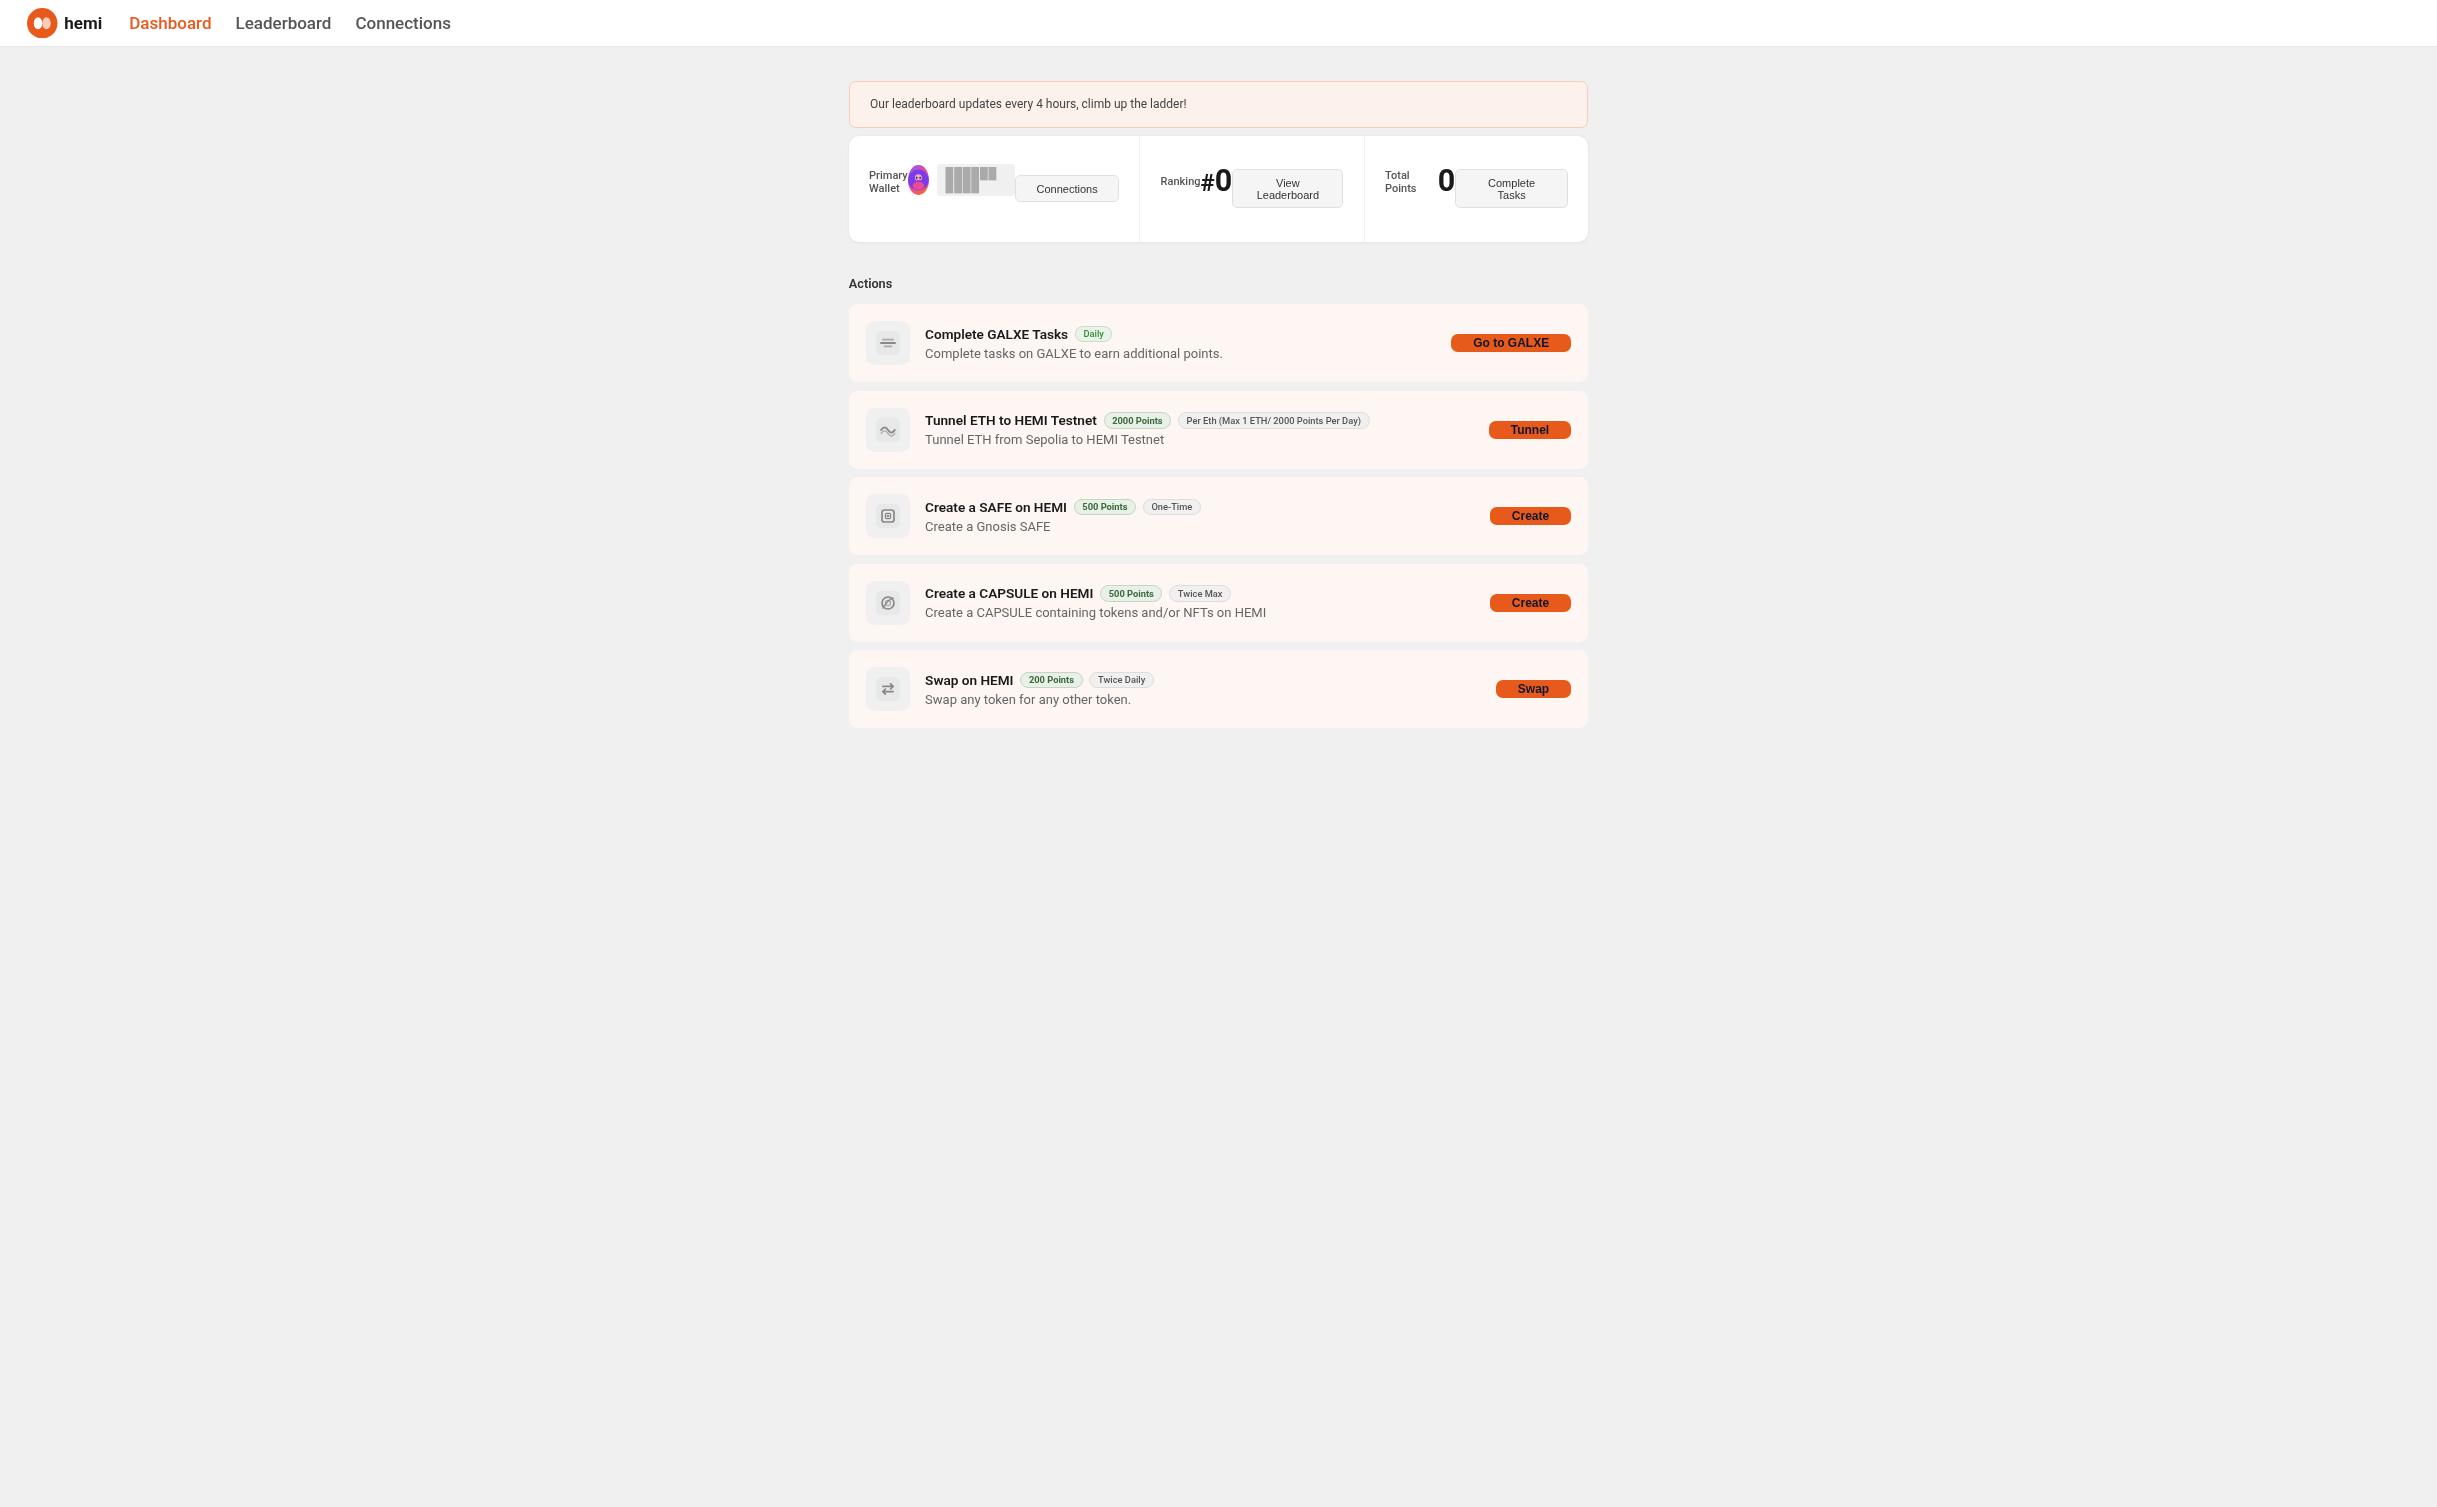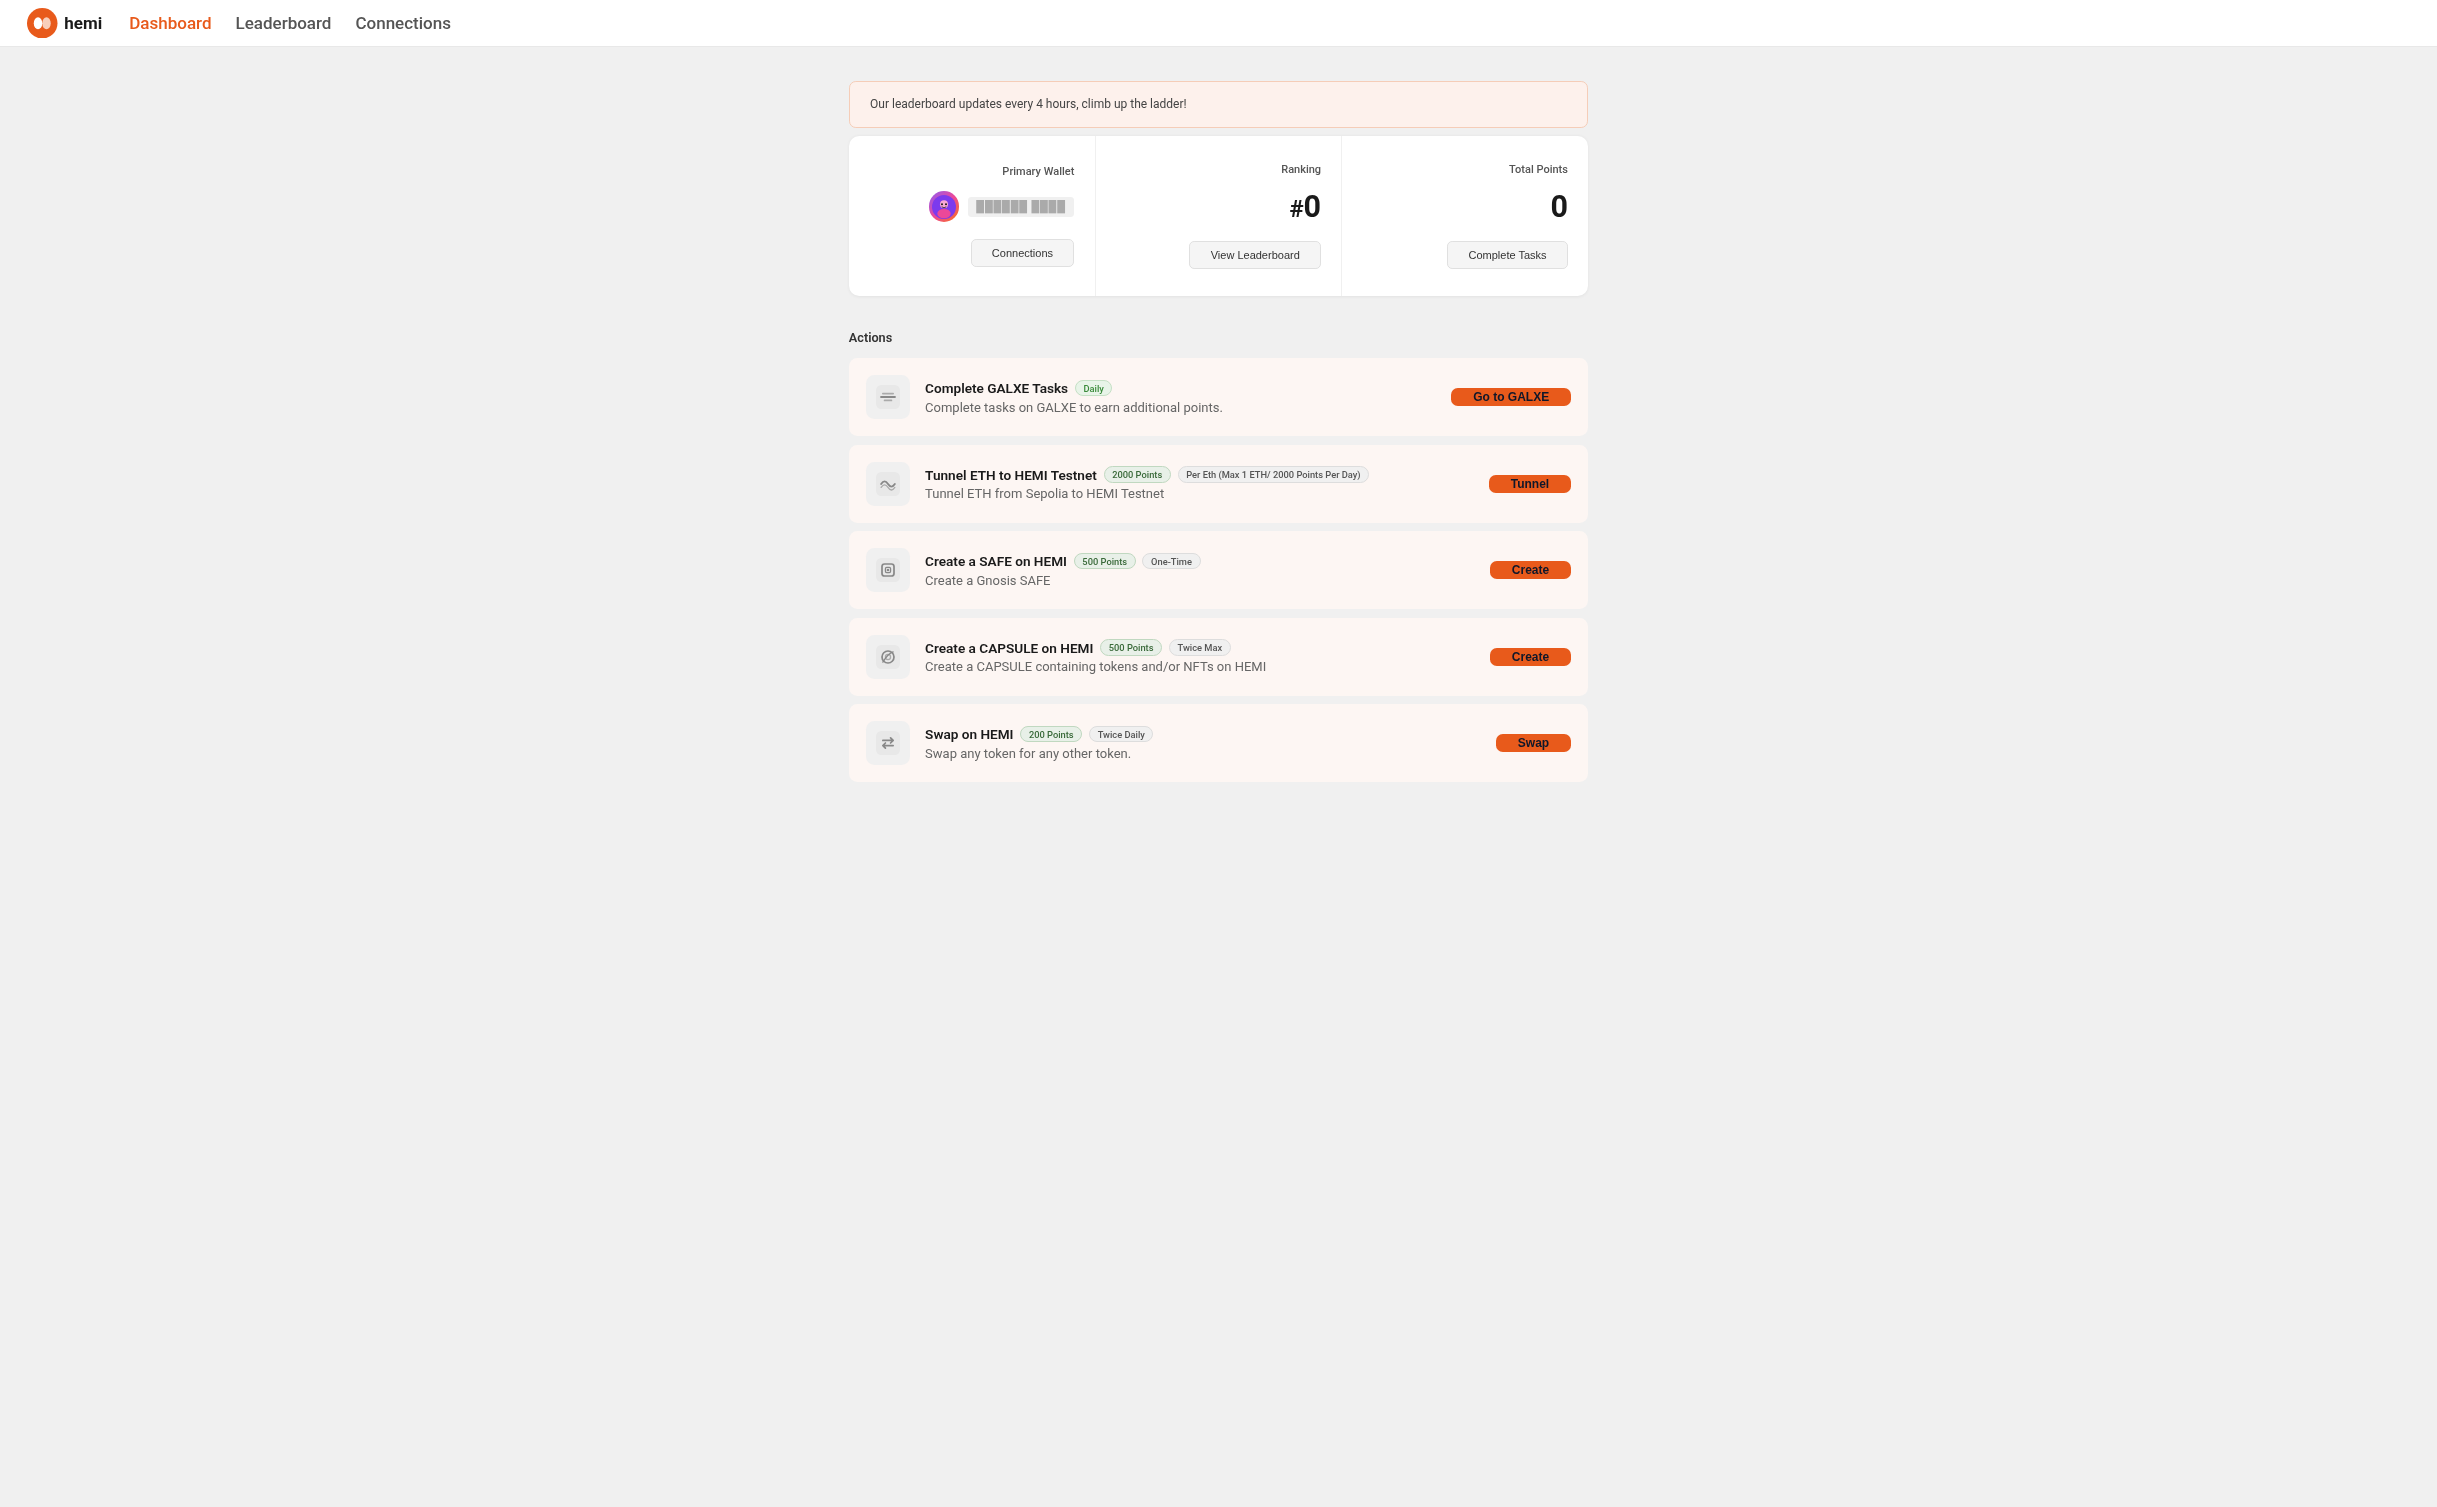--- a/index.html
+++ b/index.html
@@ -73,22 +73,22 @@
       border-radius: 10.2px;
       display: flex;
       align-items: stretch;
       margin-bottom: 34px;
       box-shadow: 0 0.8px 3.4px rgba(0,0,0,0.06);
       overflow: hidden;
     }
     .stat-section {
       flex: 1;
       display: flex;
-      flex-direction: column;
-      align-items: flex-end;
+      flex-direction: row;
+      align-items: center;
       justify-content: center;
       padding: 27px 20.3px;
       border-right: 0.8px solid #f0f0f0;
     }
     .stat-section:last-child { border-right: none; }
     .stat-label {
       font-size: 11px;
       font-weight: 500;
       color: #555;
       margin-bottom: 13.6px;
@@ -185,21 +185,21 @@
       color: #1a1a1a;
       text-align: center;
     }
     .badge {
       border-radius: 17px;
       font-size: 9.3px;
       font-weight: 500;
       padding: 1.7px 7.6px;
     }
     .badge-daily { background: #e8f4e8; color: #3a8a3a; border: 0.8px solid #c5e0c5; }
-    .badge-points { background: #e8f0e8; color: #3a6a3a; border: 0.8px solid #c0d8c0; }
+    .badge-points { background: #e8f0e8; color: #3a6a3a; border: 0.8px solid #c0d8c0; font-weight: bold; }
     .badge-info { background: #f0f0f0; color: #555; border: 0.8px solid #ddd; }
     .action-desc {
       font-size: 13px;
       color: #666;
     }
     .action-btn {
       background: #e85a1b;
       color: #0f172a;
       border: none;
       border-radius: 6.8px;

